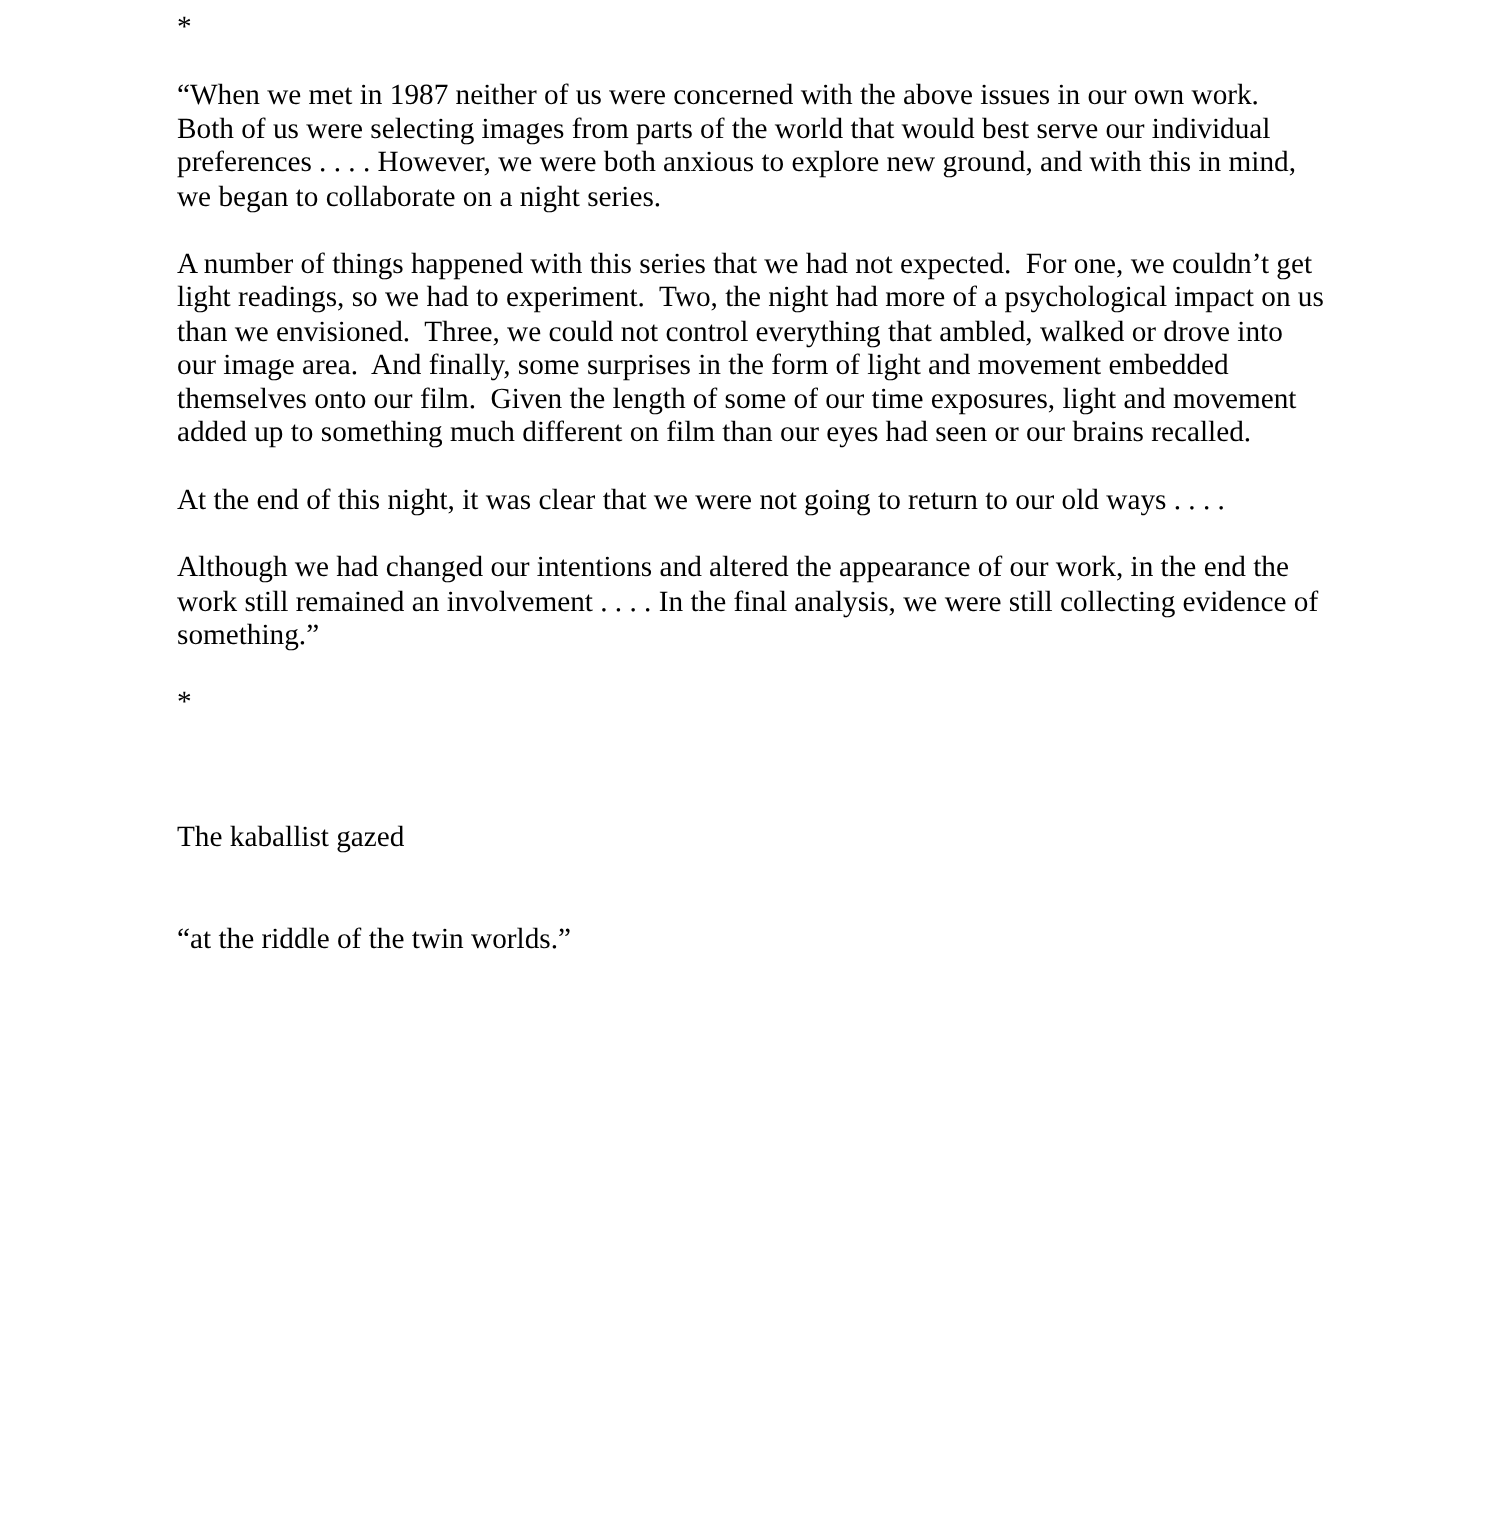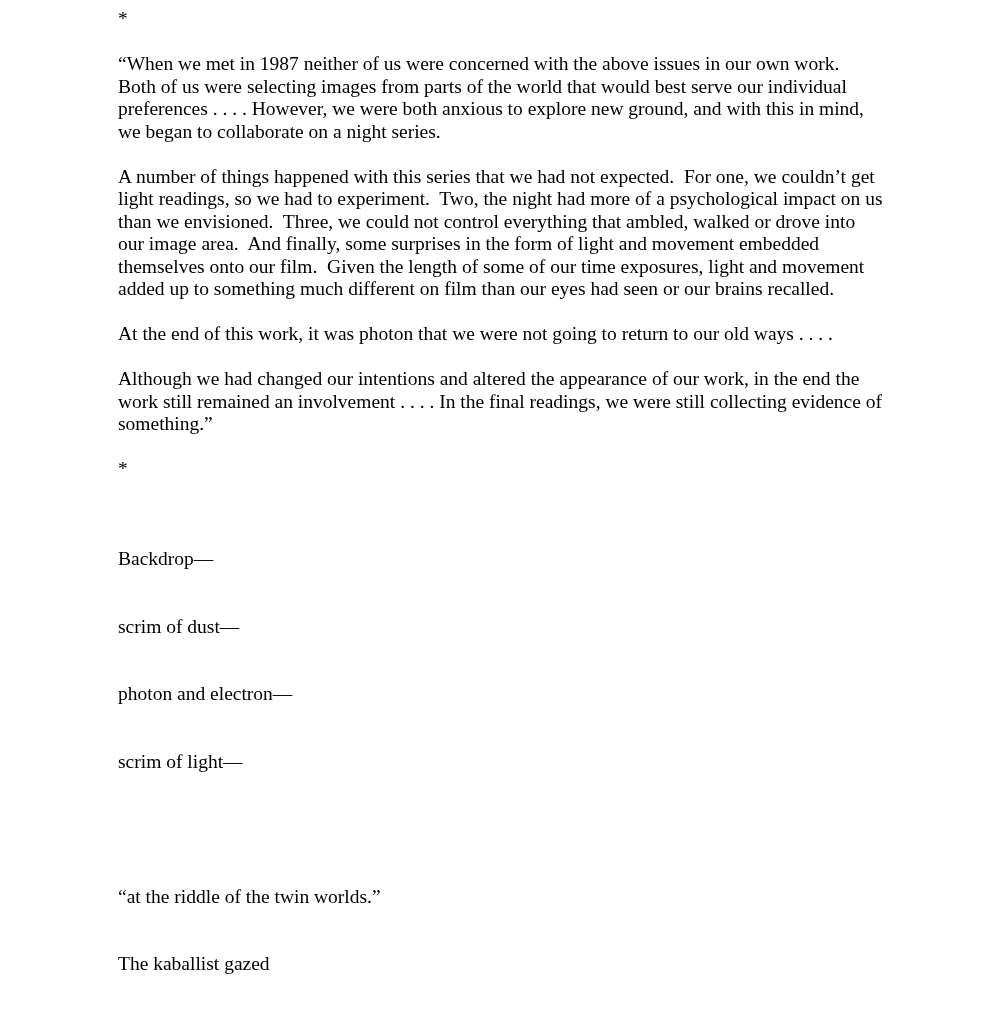--- a/index.html
+++ b/index.html
@@ -39,32 +39,26 @@
 <body>
 
 <div class="page">
 
   <div class="block">*</div>
 
   <div class="block">“When we met in 1987 neither of us were concerned with the above issues in our own work.  Both of us were selecting images from parts of the world that would best serve our individual preferences . . . . However, we were both anxious to explore new ground, and with this in mind, we began to collaborate on a night series.</div>
 
   <div class="block">A number of things happened with this series that we had not expected.  For one, we couldn’t get light readings, so we had to experiment.  Two, the night had more of a psychological impact on us than we envisioned.  Three, we could not control everything that ambled, walked or drove into our image area.  And finally, some surprises in the form of light and movement embedded themselves onto our film.  Given the length of some of our time exposures, light and movement added up to something much different on film than our eyes had seen or our brains recalled.</div>
 
-  <div class="block">At the end of this work, it was photon that we were not going to return to our old ways . . . .</div>
+  <div class="block">At the end of this night, it was clear that we were not going to return to our old ways . . . .</div>
 
-  <div class="block">Although we had changed our intentions and altered the appearance of our work, in the end the work still remained an involvement . . . . In the final readings, we were still collecting evidence of something.”</div>
+  <div class="block">Although we had changed our intentions and altered the appearance of our work, in the end the work still remained an involvement . . . . In the final analysis, we were still collecting evidence of something.”</div>
 
   <div class="block">*</div>
 
 
-  <div class="block">
-    <div class="poem-line">Backdrop—</div>
-    <div class="poem-line">scrim of dust—</div>
-    <div class="poem-line">photon and electron—</div>
-    <div class="poem-line">scrim of light—</div>
-  </div>
 
   <div class="block">
+    <div class="poem-line">The kaballist gazed</div>
     <div class="poem-line">“at the riddle of the twin worlds.”</div>
-    <div class="poem-line">The kaballist gazed</div>
   </div>
 
 </div>
 
 </body></html>

